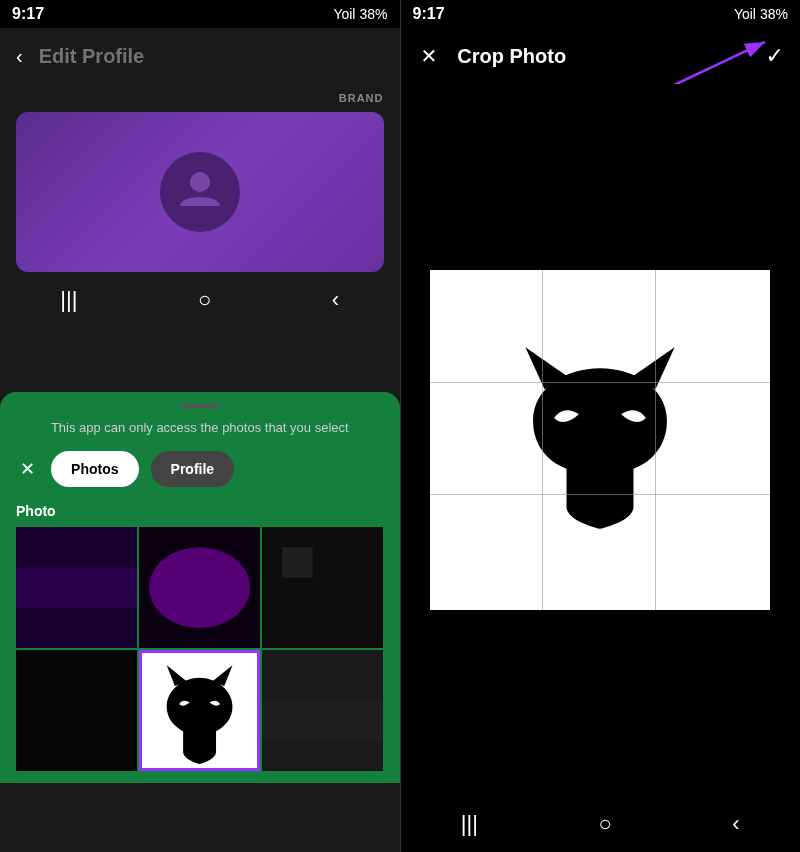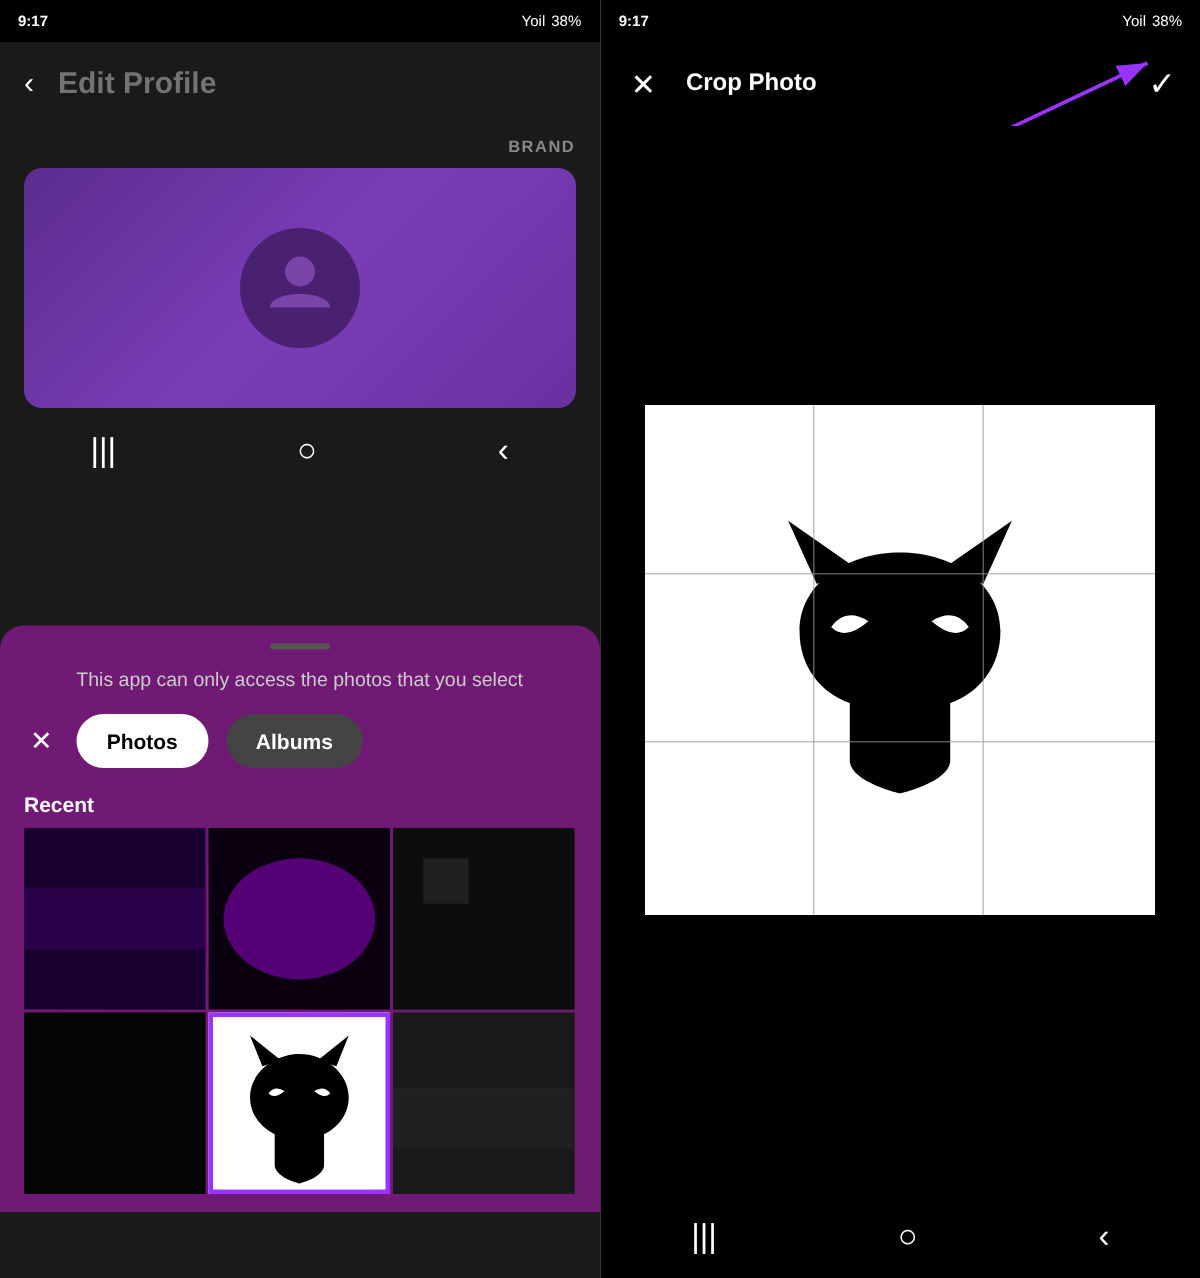--- a/index.html
+++ b/index.html
@@ -28,30 +28,30 @@
       background: #000;
       display: flex;
       align-items: center;
       justify-content: space-between;
       padding: 0 12px;
       flex-shrink: 0;
     }
 
     .status-time {
       color: #fff;
-      font-size: 10px;
+      font-size: 16px;
       font-weight: bold;
     }
 
     .status-icons {
       display: flex;
       align-items: center;
       gap: 4px;
       color: #fff;
-      font-size: 10px;
+      font-size: 14px;
     }
 
     .top-bar {
       height: 56px;
       background: #1a1a1a;
       display: flex;
       align-items: center;
       padding: 0 16px;
       gap: 16px;
       flex-shrink: 0;
@@ -106,24 +106,24 @@
     }
 
     .avatar-icon {
       color: #8855bb;
       font-size: 40px;
     }
 
     
     .bottom-sheet {
       position: absolute;
-      bottom: 44px;
+      bottom: 69px;
       left: 0;
       right: 0;
-      background: #701a75;
+      background: #15803d;
       border-radius: 16px 16px 0 0;
       padding: 12px 16px;
       z-index: 10;
     }
 
     .sheet-handle {
       width: 40px;
       height: 4px;
       background: #555;
       border-radius: 2px;
@@ -243,21 +243,21 @@
       background: #000;
       display: flex;
       align-items: center;
       padding: 0 16px;
       gap: 16px;
       flex-shrink: 0;
     }
 
     .crop-title {
       color: #fff;
-      font-size: 16px;
+      font-size: 20px;
       font-weight: bold;
       flex: 1;
     }
 
     .check-btn {
       color: #fff;
       font-size: 22px;
       cursor: pointer;
     }
 
@@ -349,24 +349,24 @@
     </div>
   </div>
 
   <div class="bottom-sheet">
     <div class="sheet-handle"></div>
     <div class="sheet-message">This app can only access the photos that you select</div>
 
     <div class="sheet-tabs">
       <span class="close-btn">✕</span>
       <button class="tab-btn active">Photos</button>
-      <button class="tab-btn inactive">Albums</button>
-    </div>
-
-    <div class="recent-label">Recent</div>
+      <button class="tab-btn inactive">Profile</button>
+    </div>
+
+    <div class="recent-label">Photo</div>
 
     <div class="photo-grid">
 
       <div class="photo-thumb thumb-dark1">
         
         <svg width="100%" height="100%" viewBox="0 0 120 120">
           <rect width="120" height="120" fill="#1a0030"></rect>
           <rect x="0" y="40" width="120" height="40" fill="#330055" opacity="0.7"></rect>
         </svg>
       </div>

